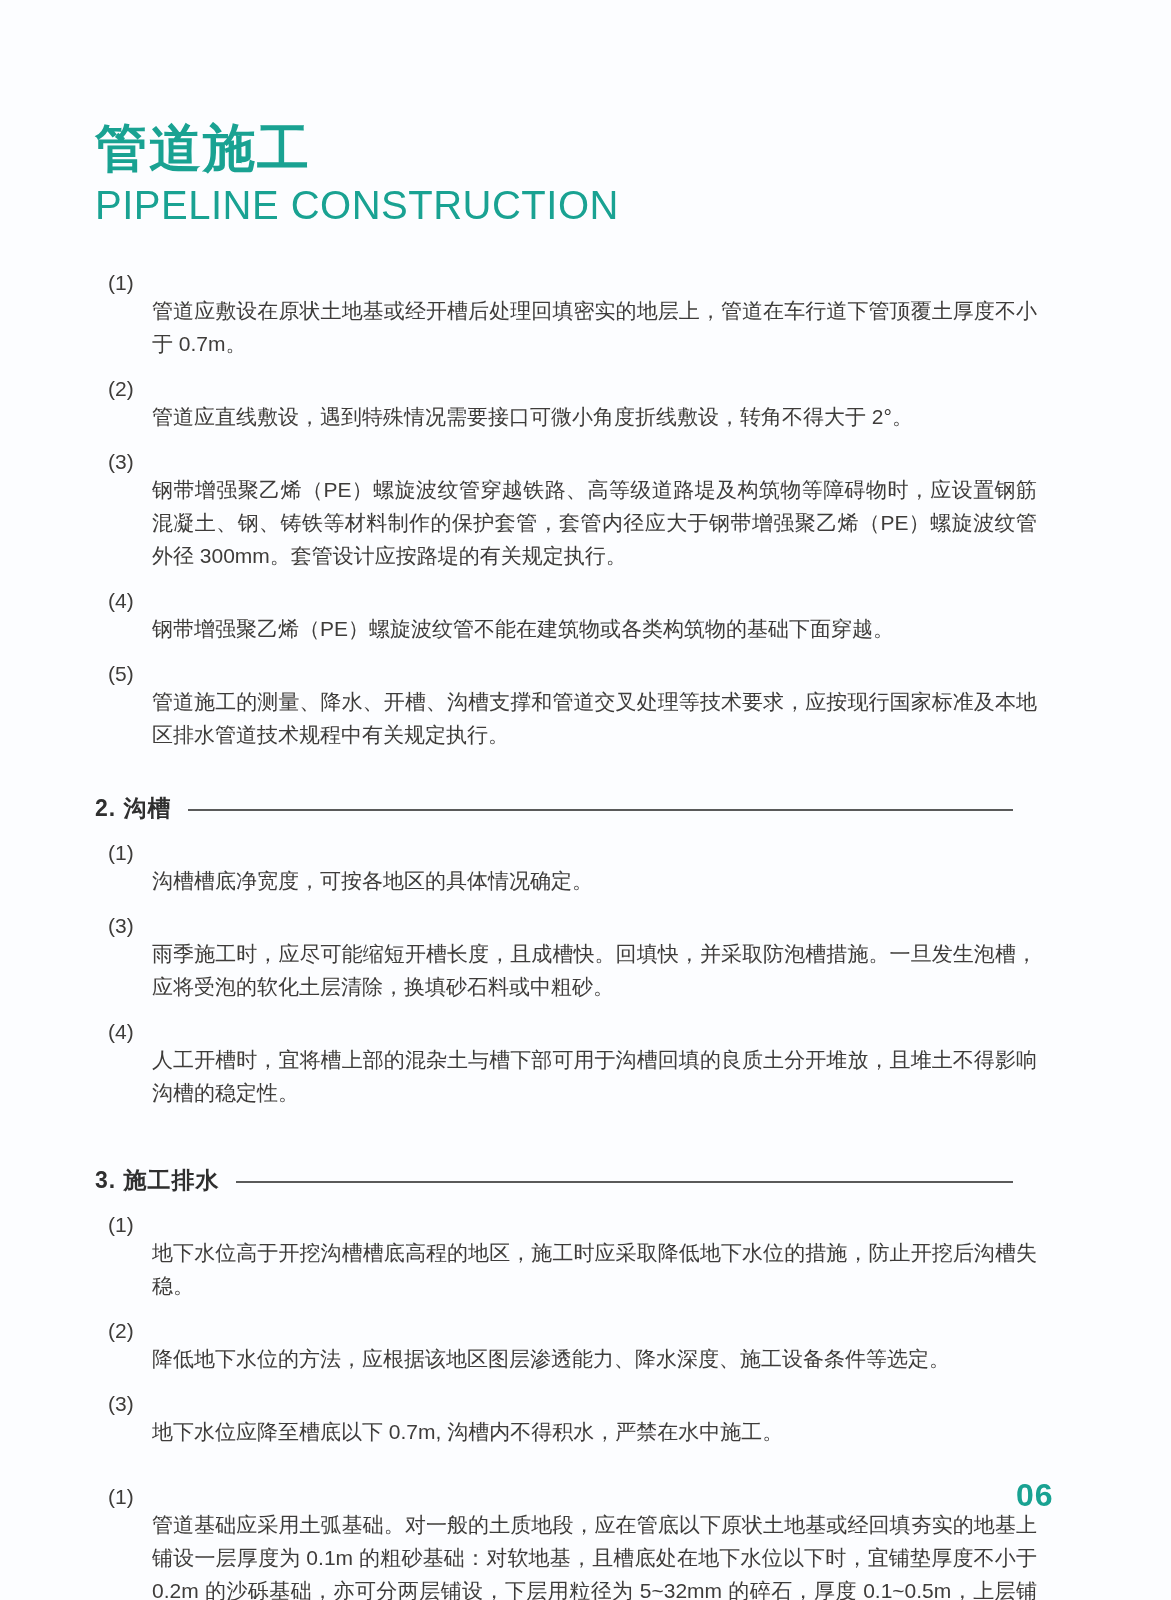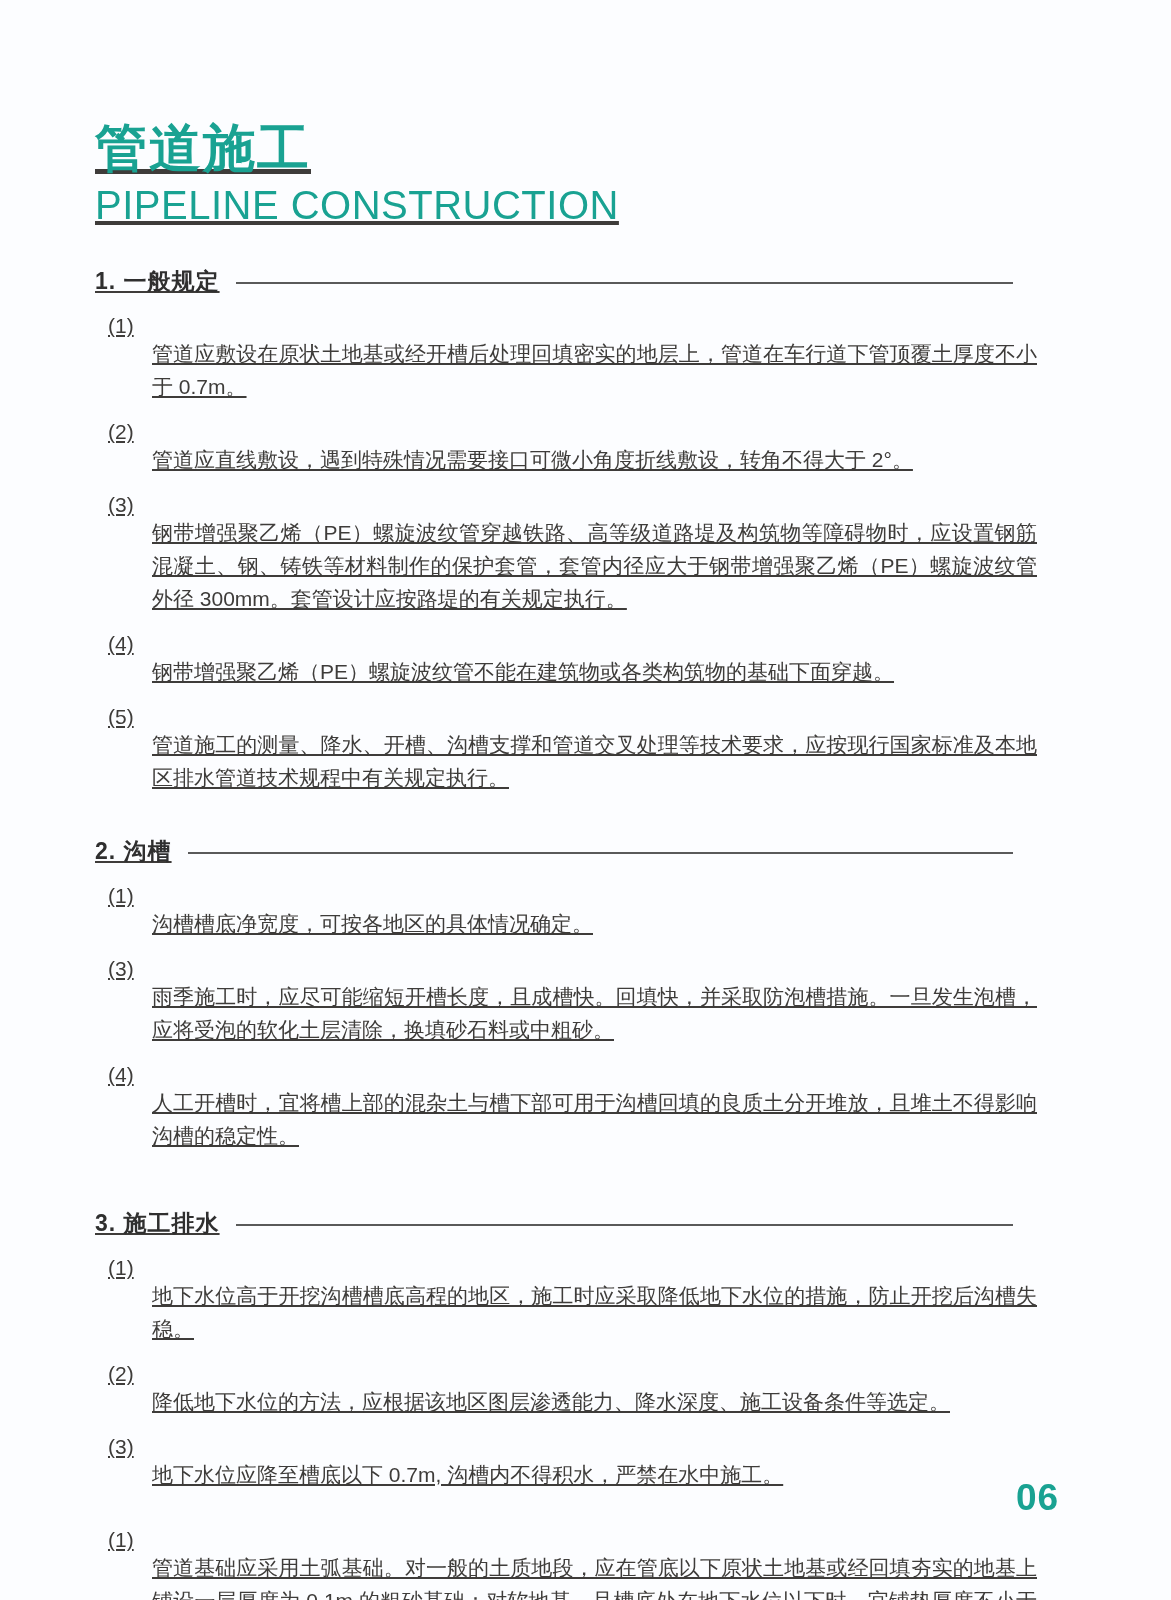--- a/index.html
+++ b/index.html
@@ -11,21 +11,21 @@
   }
   *{box-sizing:border-box;}
   html,body{margin:0;padding:0;}
   body{
     width:1171px;height:1600px;
     background:var(--bg);
     color:var(--body-text);
     font-family:"Liberation Sans","DejaVu Sans",sans-serif;
     position:relative;overflow:hidden;
   }
-  .page{position:absolute;inset:0;padding:122px 134px 0 95px;text-decoration:underline;}
+  .page{position:absolute;inset:0;padding:122px 134px 0 95px;}
   
   .doc-title{
     margin:0;font-size:52px;line-height:1.02;font-weight:700;
     color:var(--accent);letter-spacing:2px;
   }
   .doc-subtitle{
     margin-top:9px;font-size:40px;line-height:1.05;font-weight:400;
     color:var(--accent);letter-spacing:0.5px;
   }
   
@@ -51,39 +51,35 @@
   }
   .item .num{flex:0 0 44px;}
   .item .text{flex:1;margin-top:28px;}
   
   .item.flush{display:block;}
   .item.flush .num{display:inline;padding-right:12px;flex:none;}
   .item.flush .text{display:inline;}
   
   .page-number{
     position:absolute;left:1016px;top:1477px;
-    font-size:37px;font-weight:700;color:var(--accent);
+    font-size:32px;font-weight:700;color:var(--accent);
     letter-spacing:1px;
   }
 </style>
 </head>
 <body>
 
 <div class="page">
   <header>
     <h1 class="doc-title">管道施工</h1>
     <div class="doc-subtitle">PIPELINE CONSTRUCTION</div>
   </header>
 
   <main class="sections" id="sections">
   <section class="section">
-    <div class="sec-head">
-      <h2 class="sec-title">1. 一般规定</h2>
-      <div class="sec-rule"></div>
-    </div>
     <div class="items">
   <div class="item">
     <span class="num">(1)</span>
     <span class="text">管道应敷设在原状土地基或经开槽后处理回填密实的地层上，管道在车行道下管顶覆土厚度不小于 0.7m。</span>
   </div>
 
   <div class="item">
     <span class="num">(2)</span>
     <span class="text">管道应直线敷设，遇到特殊情况需要接口可微小角度折线敷设，转角不得大于 2°。</span>
   </div>

